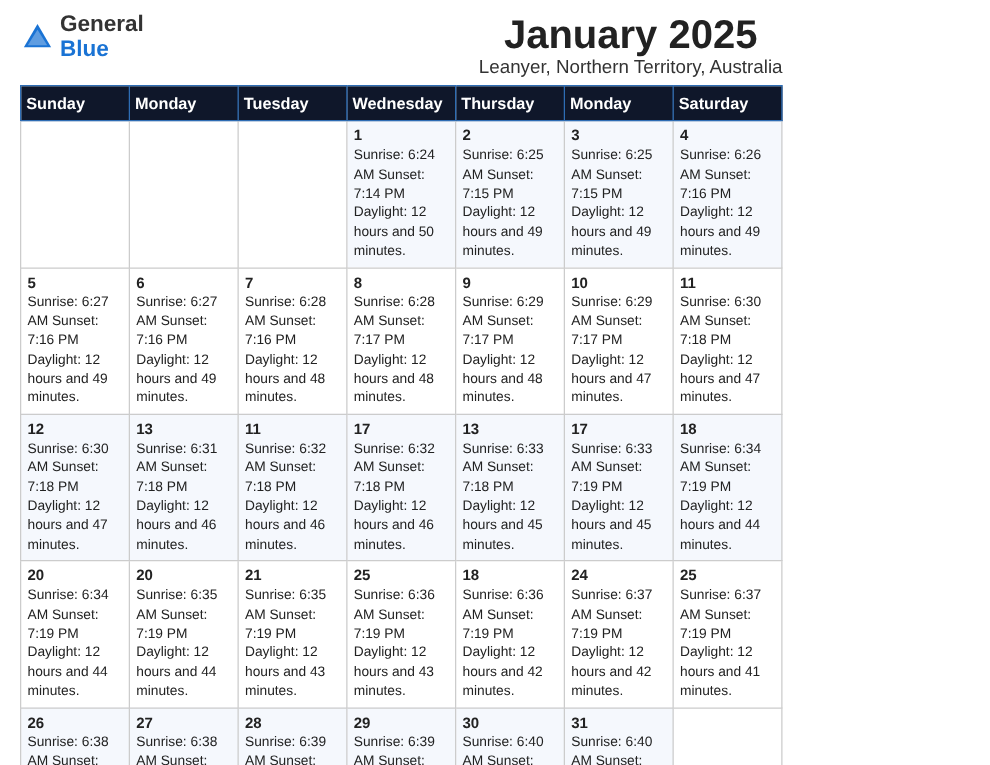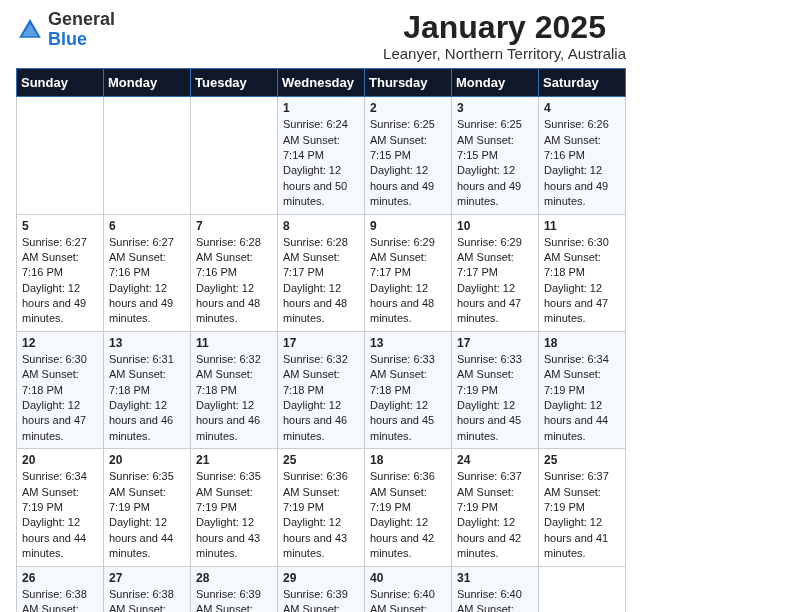--- a/index.html
+++ b/index.html
@@ -254,21 +254,21 @@
 Daylight: 12 hours
 and 40 minutes.</span></td>
           <td><span class="day-number">28</span><span class="day-detail">Sunrise: 6:39 AM
 Sunset: 7:19 PM
 Daylight: 12 hours
 and 40 minutes.</span></td>
           <td><span class="day-number">29</span><span class="day-detail">Sunrise: 6:39 AM
 Sunset: 7:19 PM
 Daylight: 12 hours
 and 40 minutes.</span></td>
-          <td><span class="day-number">40</span><span class="day-detail">Sunrise: 6:40 AM
+          <td><span class="day-number">30</span><span class="day-detail">Sunrise: 6:40 AM
 Sunset: 7:19 PM
 Daylight: 12 hours
 and 39 minutes.</span></td>
           <td><span class="day-number">31</span><span class="day-detail">Sunrise: 6:40 AM
 Sunset: 7:19 PM
 Daylight: 12 hours
 and 38 minutes.</span></td>
           <td class="empty"></td>
         </tr>
       </tbody>

